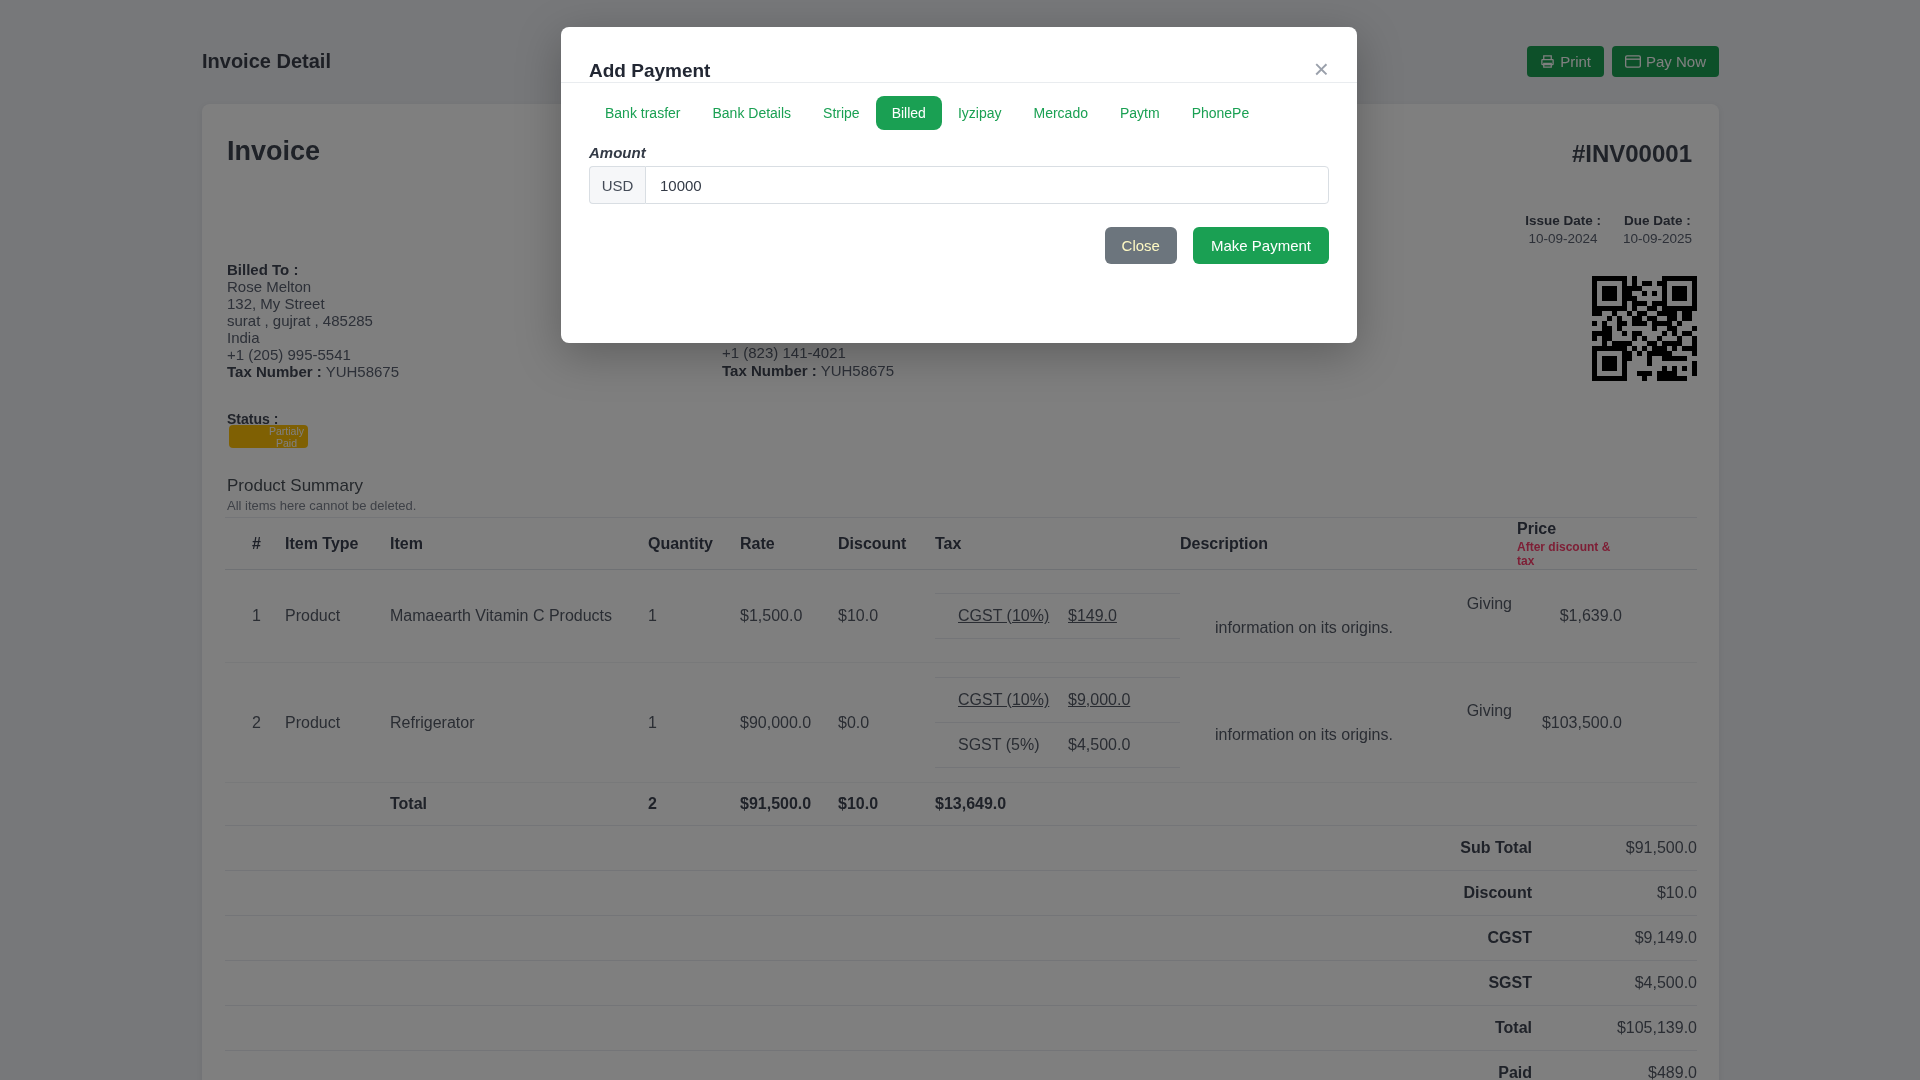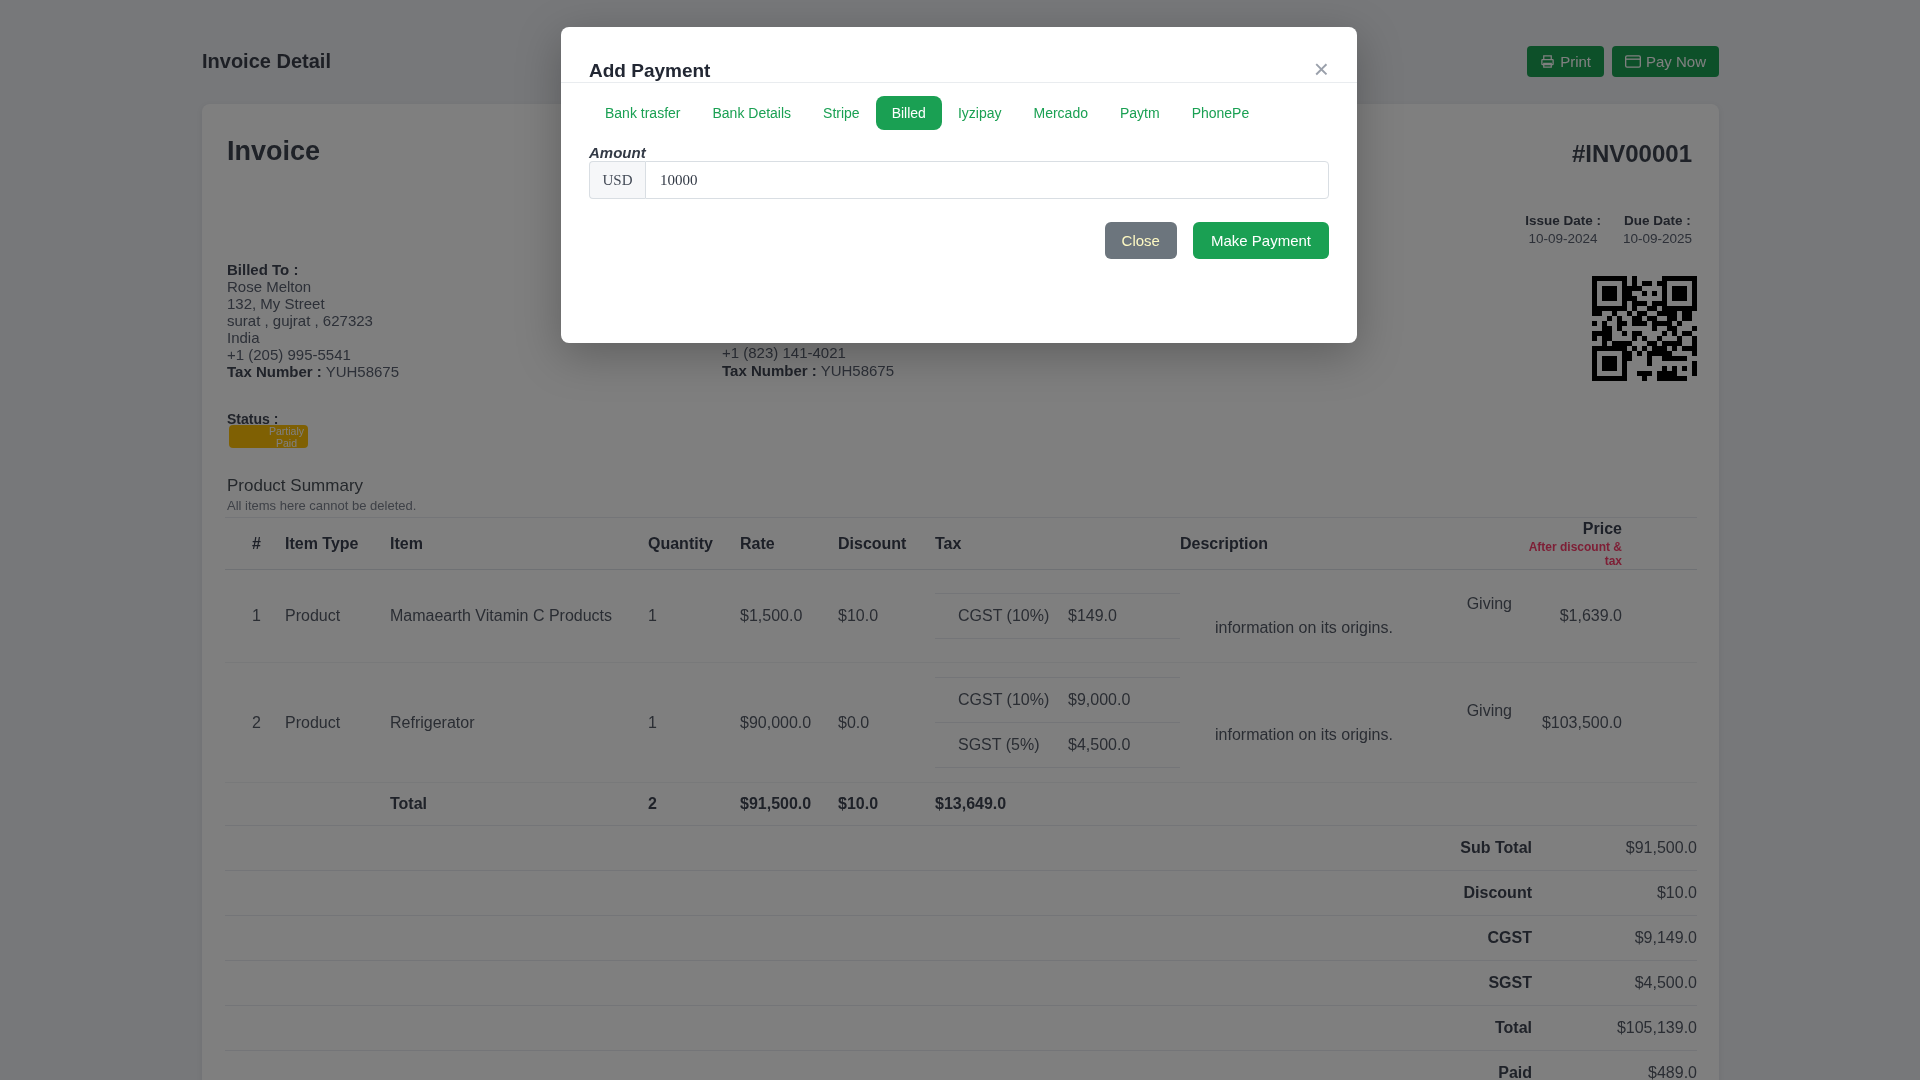--- a/index.html
+++ b/index.html
@@ -43,30 +43,30 @@
 
   .ps-title { position:absolute; left:25px; top:372px; font-size:17px; color:#4a5158; }
   .ps-subtitle { position:absolute; left:25px; top:394px; font-size:13px; color:#7c828e; }
 
   
   .table-wrap { position:absolute; left:23px; top:413px; width:1472px; }
   .trow { display:grid; grid-template-columns:33px 105px 258px 92px 98px 97px 245px 337px 105px;
     padding-left:27px; padding-right:25px; align-items:center; }
   .thead { height:53px; border-top:1px solid #e9ebf0; border-bottom:1px solid #dfe2e8;
     font-size:16px; font-weight:700; color:#3b4150; }
-  .th-price { text-align:right; }
+  .th-price { }
   .th-price .sub { display:block; font-size:12px; font-weight:700; color:#fb3f6c; margin-top:2px; }
   .item-row { font-size:16px; color:#555b67; border-bottom:1px solid #f1f2f5; }
   .row-1 { height:93px; }
   .row-2 { height:120px; }
   .cell { align-self:center; }
   .tax-cell { align-self:center; width:100%; }
   .tax-row { display:grid; grid-template-columns:110px 1fr; padding:13px 0 13px 23px;
     border-bottom:1px solid #e9ebf0; }
-  .tax-cell .tax-row:first-child { border-top:1px solid #e9ebf0; }
+  .tax-cell .tax-row:first-child { border-top:1px solid #e9ebf0;text-decoration:underline; }
   .desc-cell { align-self:center; width:100%; }
   .desc-l1 { display:block; text-align:right; padding-right:5px; }
   .desc-l2 { display:block; padding-left:35px; margin-top:6px; }
   .price-cell { text-align:right; }
   .total-row { height:43px; border-bottom:1px solid #e9ebf0; font-size:16px; font-weight:700; color:#3f4552; }
 
   .summary-row { display:grid; grid-template-columns:1fr 1280px 165px; height:45px; align-items:center;
     border-bottom:1px solid #e9ebf0; font-size:16px; }
   .summary-label { grid-column:2; text-align:right; font-weight:700; color:#3f4552; }
   .summary-value { grid-column:3; text-align:right; color:#555b67; }
@@ -79,21 +79,21 @@
     border-bottom:1px solid #e9ecef; }
   .modal-title { font-size:19px; font-weight:600; color:#222733; }
   .modal-close { background:none; border:none; font-size:26px; line-height:1; color:#9aa0ab; cursor:pointer;
     font-family:inherit; padding:0; }
   .modal-body { padding:13px 28px 0 28px; }
   .tabs { display:flex; }
   .tab { background:none; border:none; font-family:inherit; font-size:14px; font-weight:500; color:#1aa053;
     padding:9px 16px; border-radius:8px; cursor:pointer; }
   .tab.active { background:#1aa053; color:#fff; }
   .amount-label { margin-top:14px; font-size:15px; font-weight:600; color:#333a46;font-style:italic; }
-  .input-group { display:flex; height:38px; width:740px;font-family:Liberation Serif, serif; }
+  .input-group { margin-top:5px; display:flex; height:38px; width:740px; }
   .ig-prefix { width:56px; background:#f6f7f9; border:1px solid #d9dee3; border-right:none;
     border-radius:4px 0 0 4px; display:flex; align-items:center; justify-content:center;
     font-size:15px; color:#444b57; }
   .ig-input { flex:1; border:1px solid #d9dee3; border-radius:0 4px 4px 0; padding:16px 14px;
     font-size:15px; color:#333a46; font-family:inherit; outline:none; }
   .modal-footer { display:flex; justify-content:flex-end; gap:16px; padding:23px 28px 0 28px; }
   .btn-close-modal { background:#6c757d; color:#fef9c3; border:none; border-radius:6px; font-size:15px;
     padding:0 17px; cursor:pointer; font-family:inherit; }
   .btn-submit { background:#1aa053; color:#fff; border:none; border-radius:6px; font-size:15px;
     padding:10px 18px; cursor:pointer; font-family:inherit; }
@@ -129,21 +129,21 @@
   </div>
 
   <div class="card">
     <div class="invoice-heading">Invoice</div>
     <div class="invoice-number">#INV00001</div>
 
     <div class="billed-block">
       <div class="b-label">Billed To :</div>
       <div>Rose Melton</div>
       <div>132, My Street</div>
-      <div>surat , gujrat , 627323</div>
+      <div>surat , gujrat , 485285</div>
       <div>India</div>
       <div>+1 (205) 995-5541</div>
       <div><span class="b-label">Tax Number :</span> <span>YUH58675</span></div>
     </div>
 
     <div class="shipped-visible">
       <div>+1 (823) 141-4021</div>
       <div><span class="b-label">Tax Number :</span> <span>YUH58675</span></div>
     </div>
 

